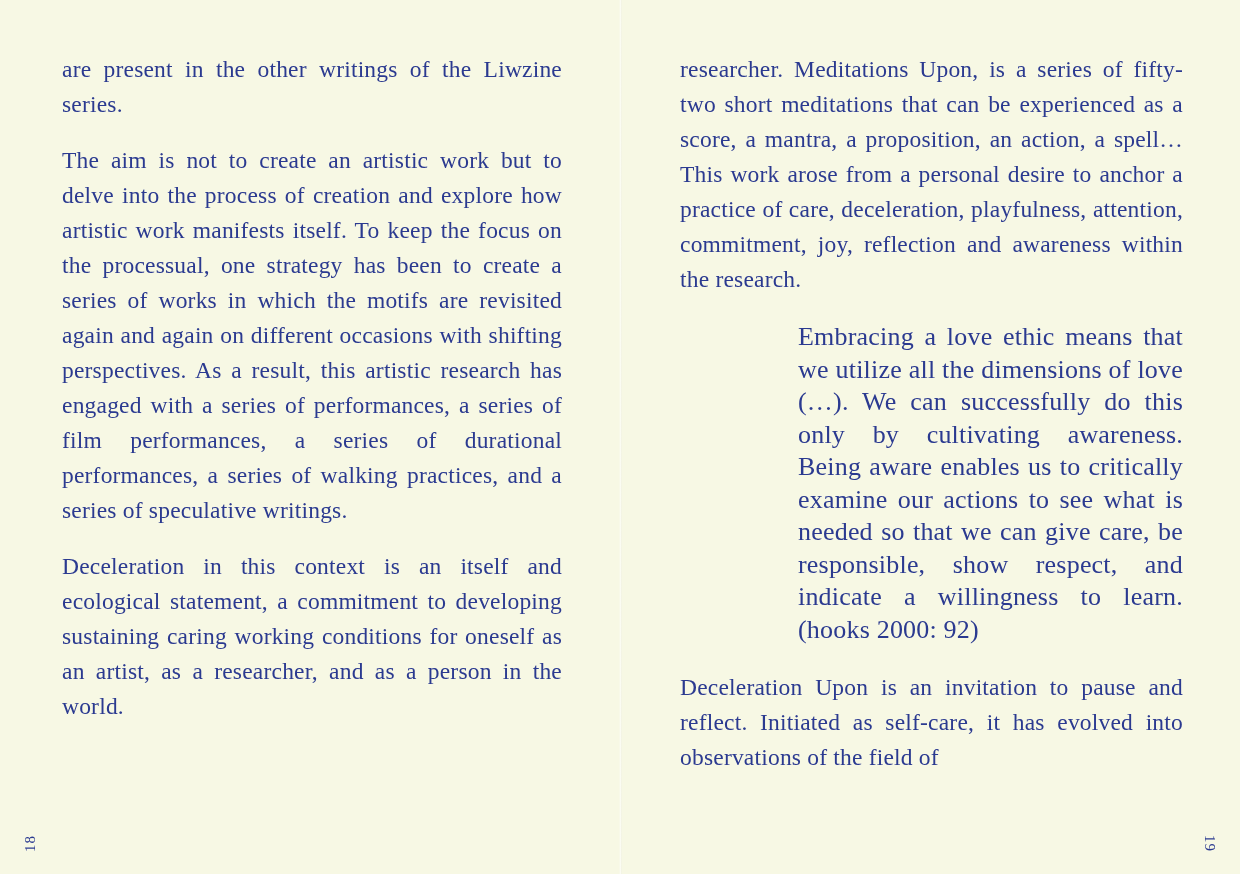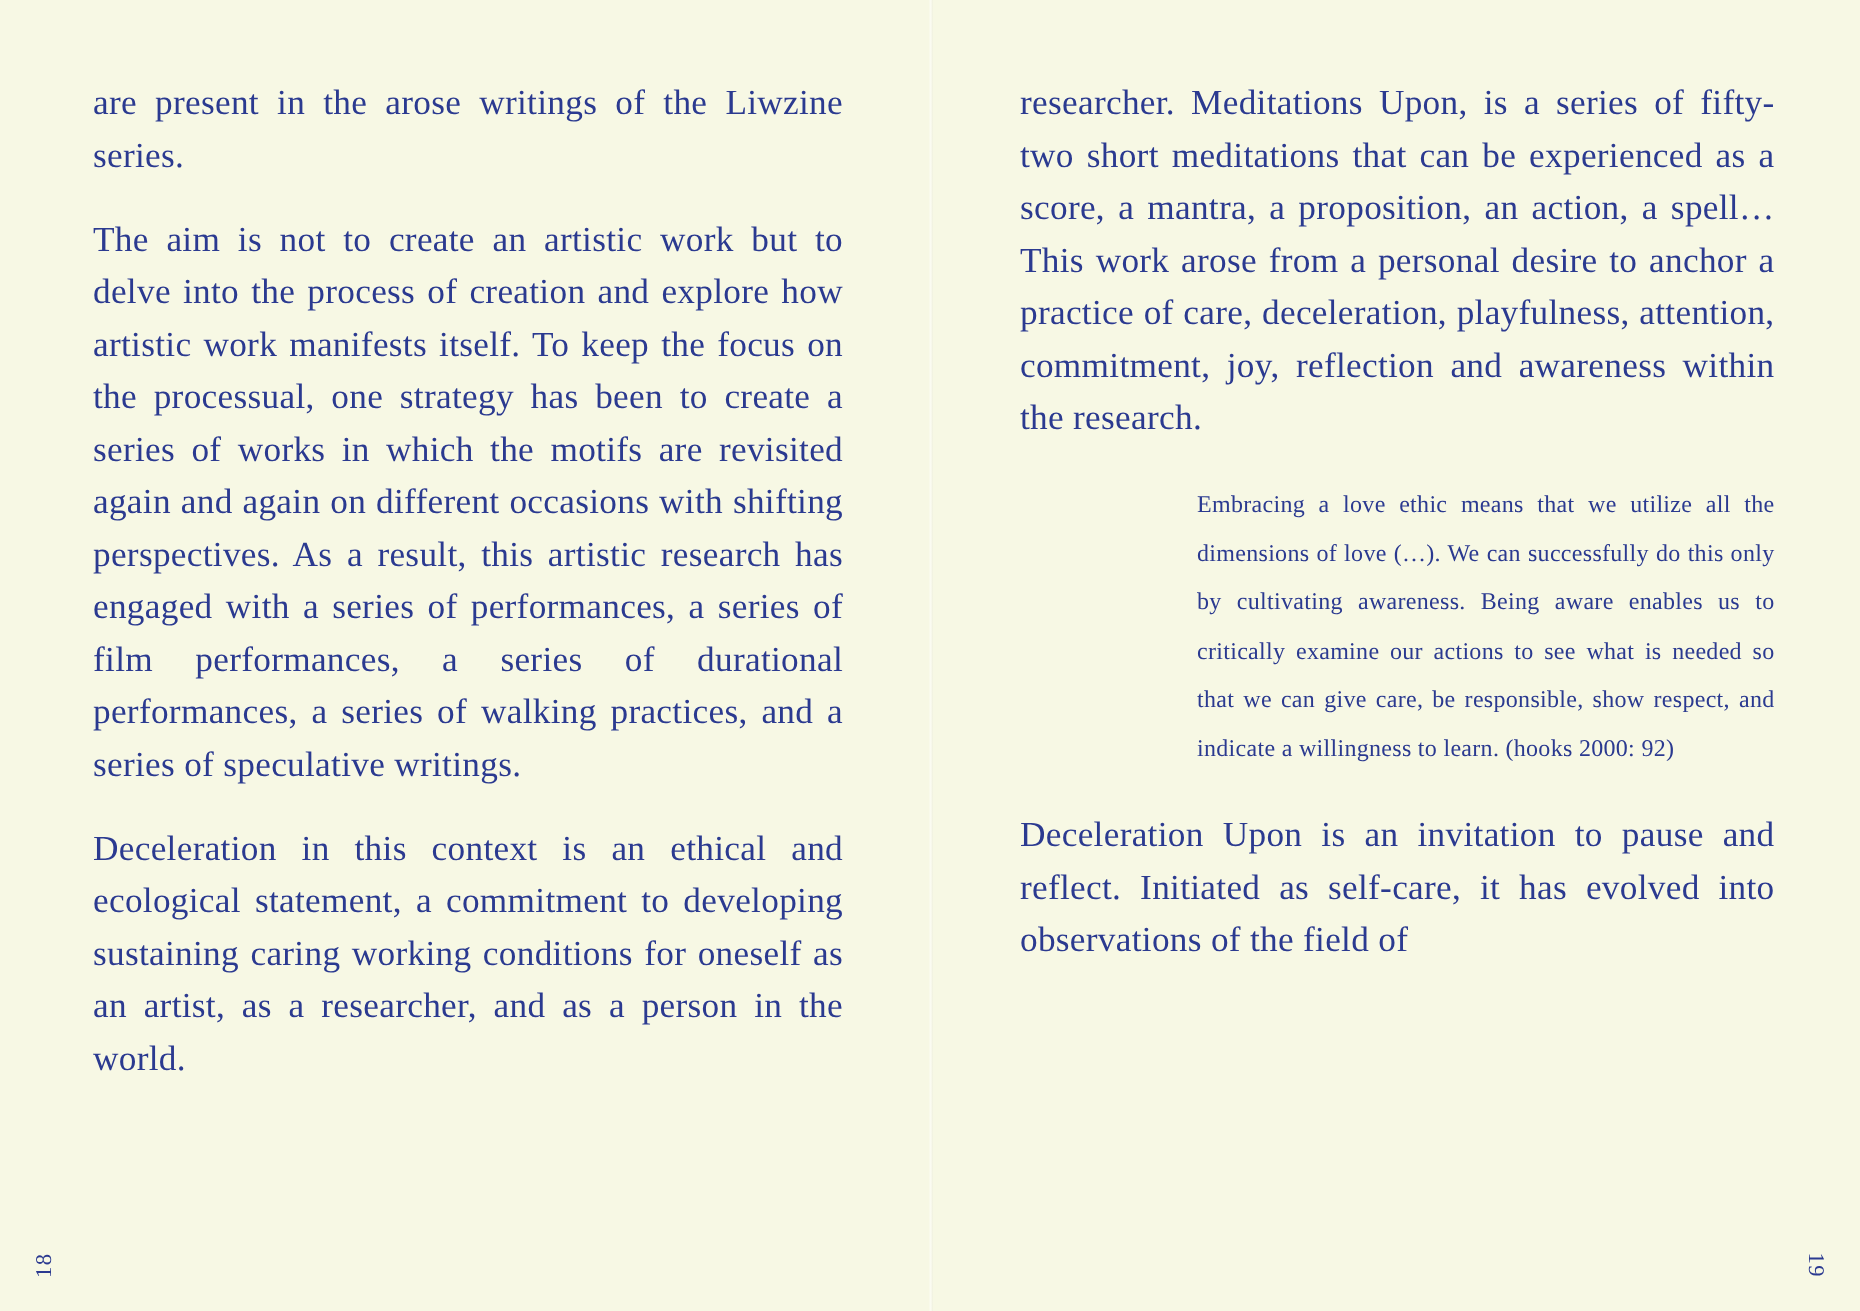--- a/index.html
+++ b/index.html
@@ -41,21 +41,21 @@
   }
   .page-left .textblock{ left:62px; width:500px; }
   .page-right .textblock{ left:60px; width:503px; }
   .textblock p{
     margin:0 0 21px 0;
   }
   .textblock p:last-child{ margin-bottom:0; }
   .italic{ }
   blockquote{
     margin:24px 0 24px 118px;
-    font-size:16px;
+    font-size:26px;
     line-height:32.5px;
     text-align:justify;
   }
   .page-number{
     position:absolute;
     bottom:22px;
     font-size:15px;
     letter-spacing:1px;
     color:var(--ink);
   }
@@ -70,23 +70,23 @@
     transform-origin:center center;
   }
 </style>
 </head>
 <body>
 
 <div class="spread">
 
   <div class="page page-left">
     <div class="textblock">
-      <p>are present in the arose writings of the Liwzine series.</p>
+      <p>are present in the other writings of the Liwzine series.</p>
       <p>The aim is not to create an artistic work but to delve into the process of creation and explore how artistic work manifests itself. To keep the focus on the processual, one strategy has been to create a series of works in which the motifs are revisited again and again on different occasions with shifting perspectives. As a result, this artistic research has engaged with a series of performances, a series of film performances, a series of durational performances, a series of walking practices, and a series of speculative writings.</p>
-      <p>Deceleration in this context is an ethical and ecological statement, a commitment to developing sustaining caring working conditions for oneself as an artist, as a researcher, and as a person in the world.</p>
+      <p>Deceleration in this context is an itself and ecological statement, a commitment to developing sustaining caring working conditions for oneself as an artist, as a researcher, and as a person in the world.</p>
     </div>
     <div class="page-number left">18</div>
   </div>
 
   <div class="page page-right">
     <div class="textblock">
       <p><span>researcher. </span><span class="italic">Meditations Upon,</span><span> is a series of fifty-two short meditations that can be experienced as a score, a mantra, a proposition, an action, a spell… This work arose from a personal desire to anchor a practice of care, deceleration, playfulness, attention, commitment, joy, reflection and awareness within the research.</span></p>
 
       <blockquote>Embracing a love ethic means that we utilize all the dimensions of love (…). We can successfully do this only by cultivating awareness. Being aware enables us to critically examine our actions to see what is needed so that we can give care, be responsible, show respect, and indicate a willingness to learn. (hooks 2000: 92)</blockquote>
 

